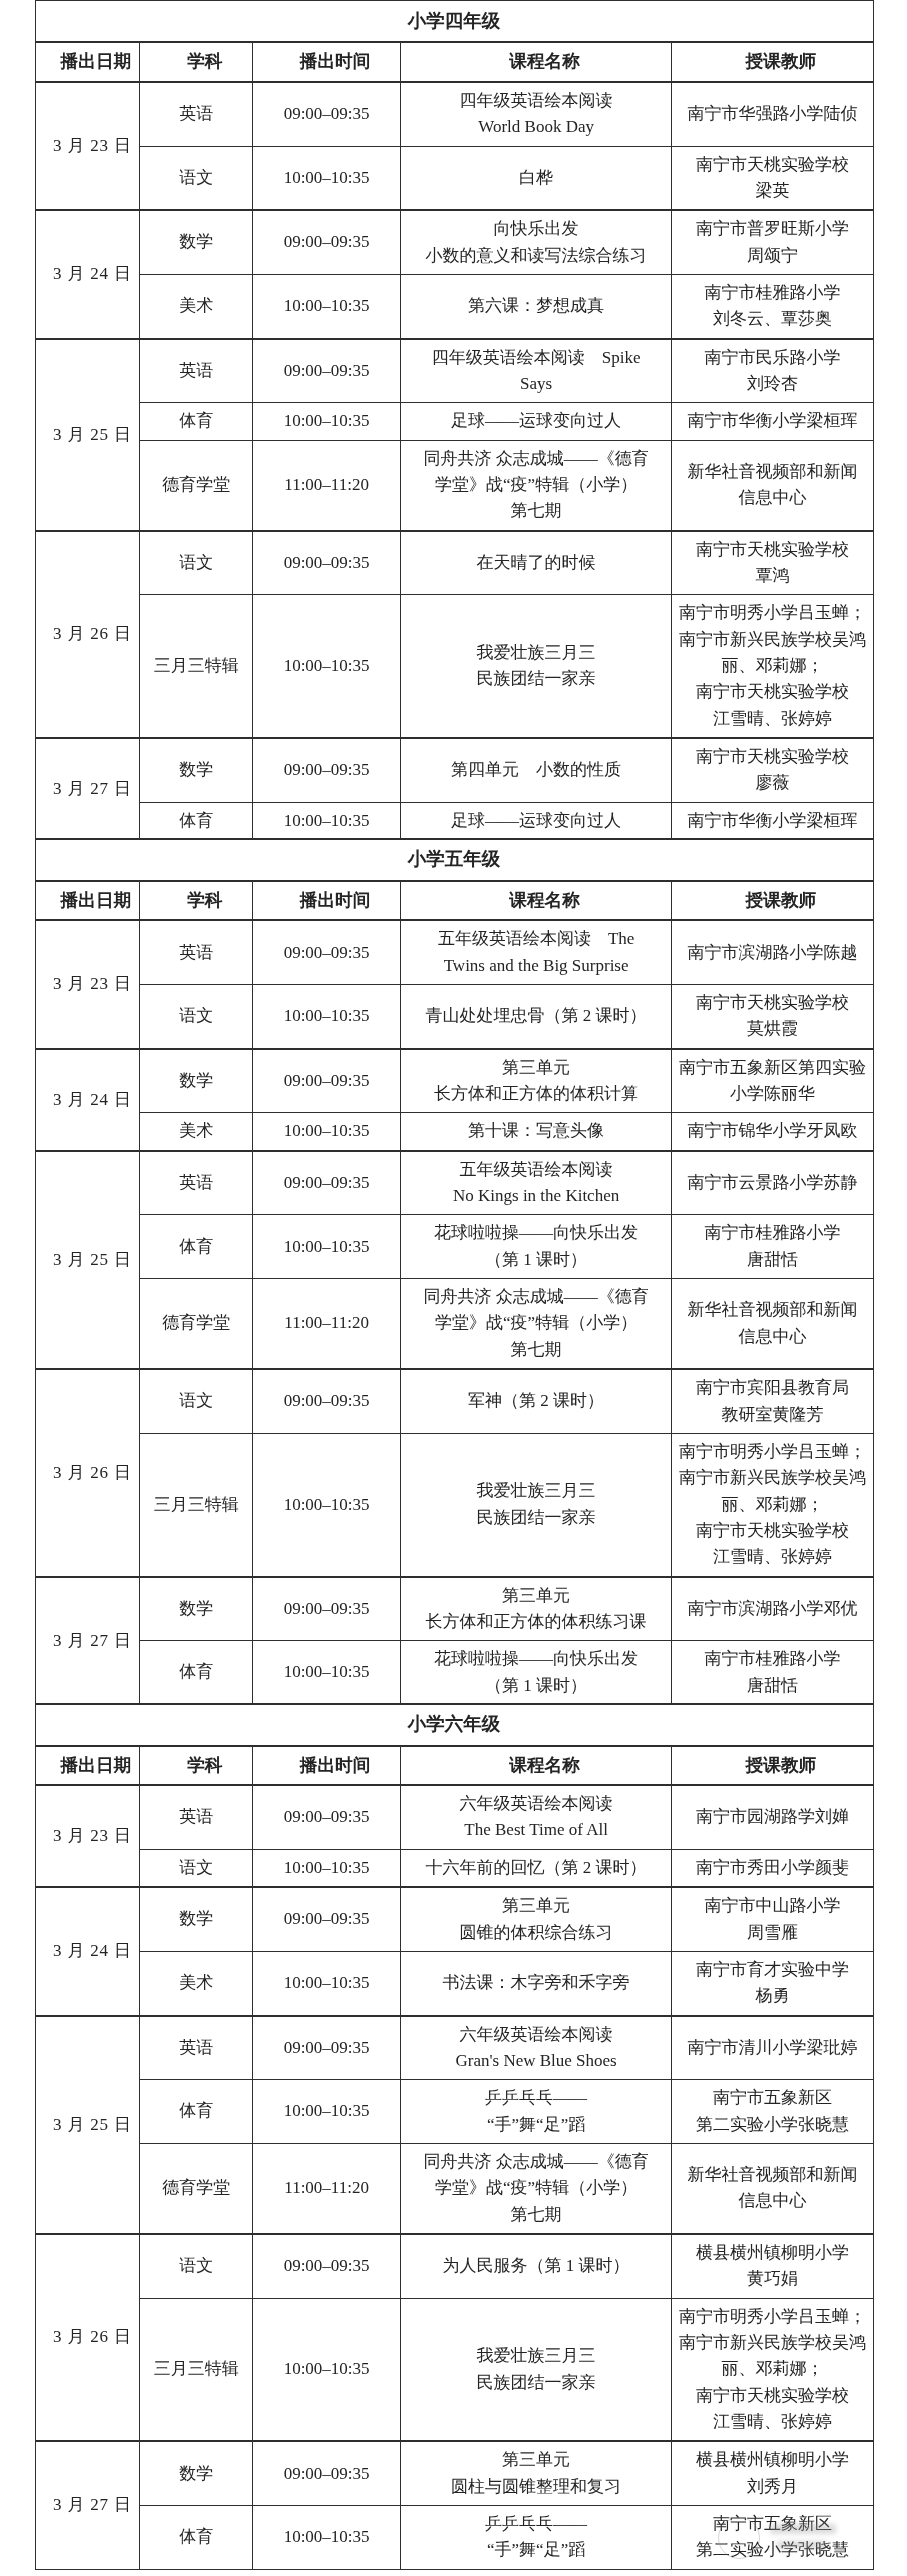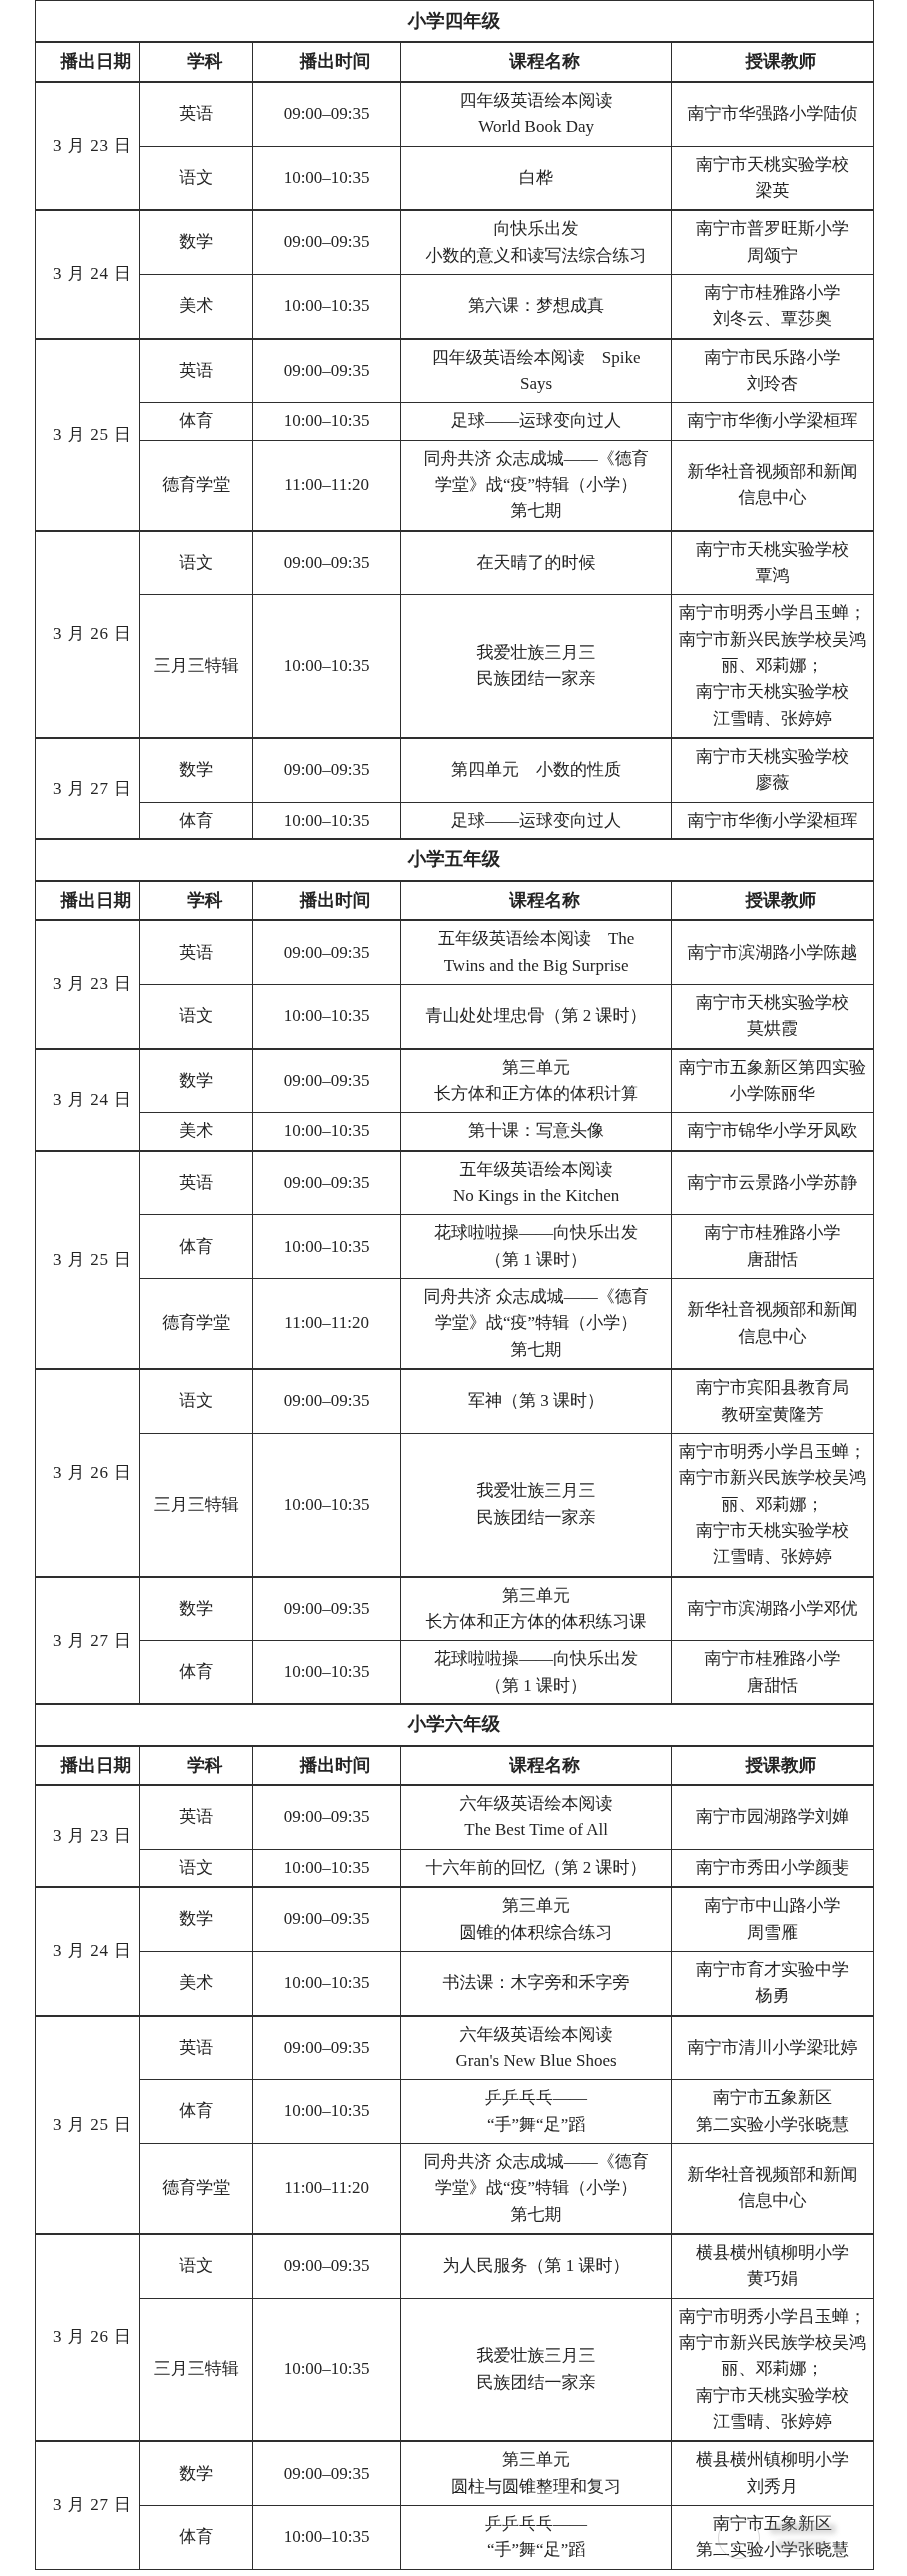--- a/index.html
+++ b/index.html
@@ -256,21 +256,21 @@
           <td class="course">同舟共济 众志成城——《德育
 学堂》战“疫”特辑（小学）
 第七期</td>
           <td class="teacher">新华社音视频部和新闻
 信息中心</td>
         </tr>
         <tr class="group-start">
           <td rowspan="2" class="date">3 月 26 日</td>
           <td class="subject">语文</td>
           <td class="time">09:00–09:35</td>
-          <td class="course">军神（第 3 课时）</td>
+          <td class="course">军神（第 2 课时）</td>
           <td class="teacher">南宁市宾阳县教育局
 教研室黄隆芳</td>
         </tr>
         <tr>
           <td class="subject">三月三特辑</td>
           <td class="time">10:00–10:35</td>
           <td class="course">我爱壮族三月三
 民族团结一家亲</td>
           <td class="teacher">南宁市明秀小学吕玉蝉；南宁市新兴民族学校吴鸿丽、邓莉娜；
 南宁市天桃实验学校

